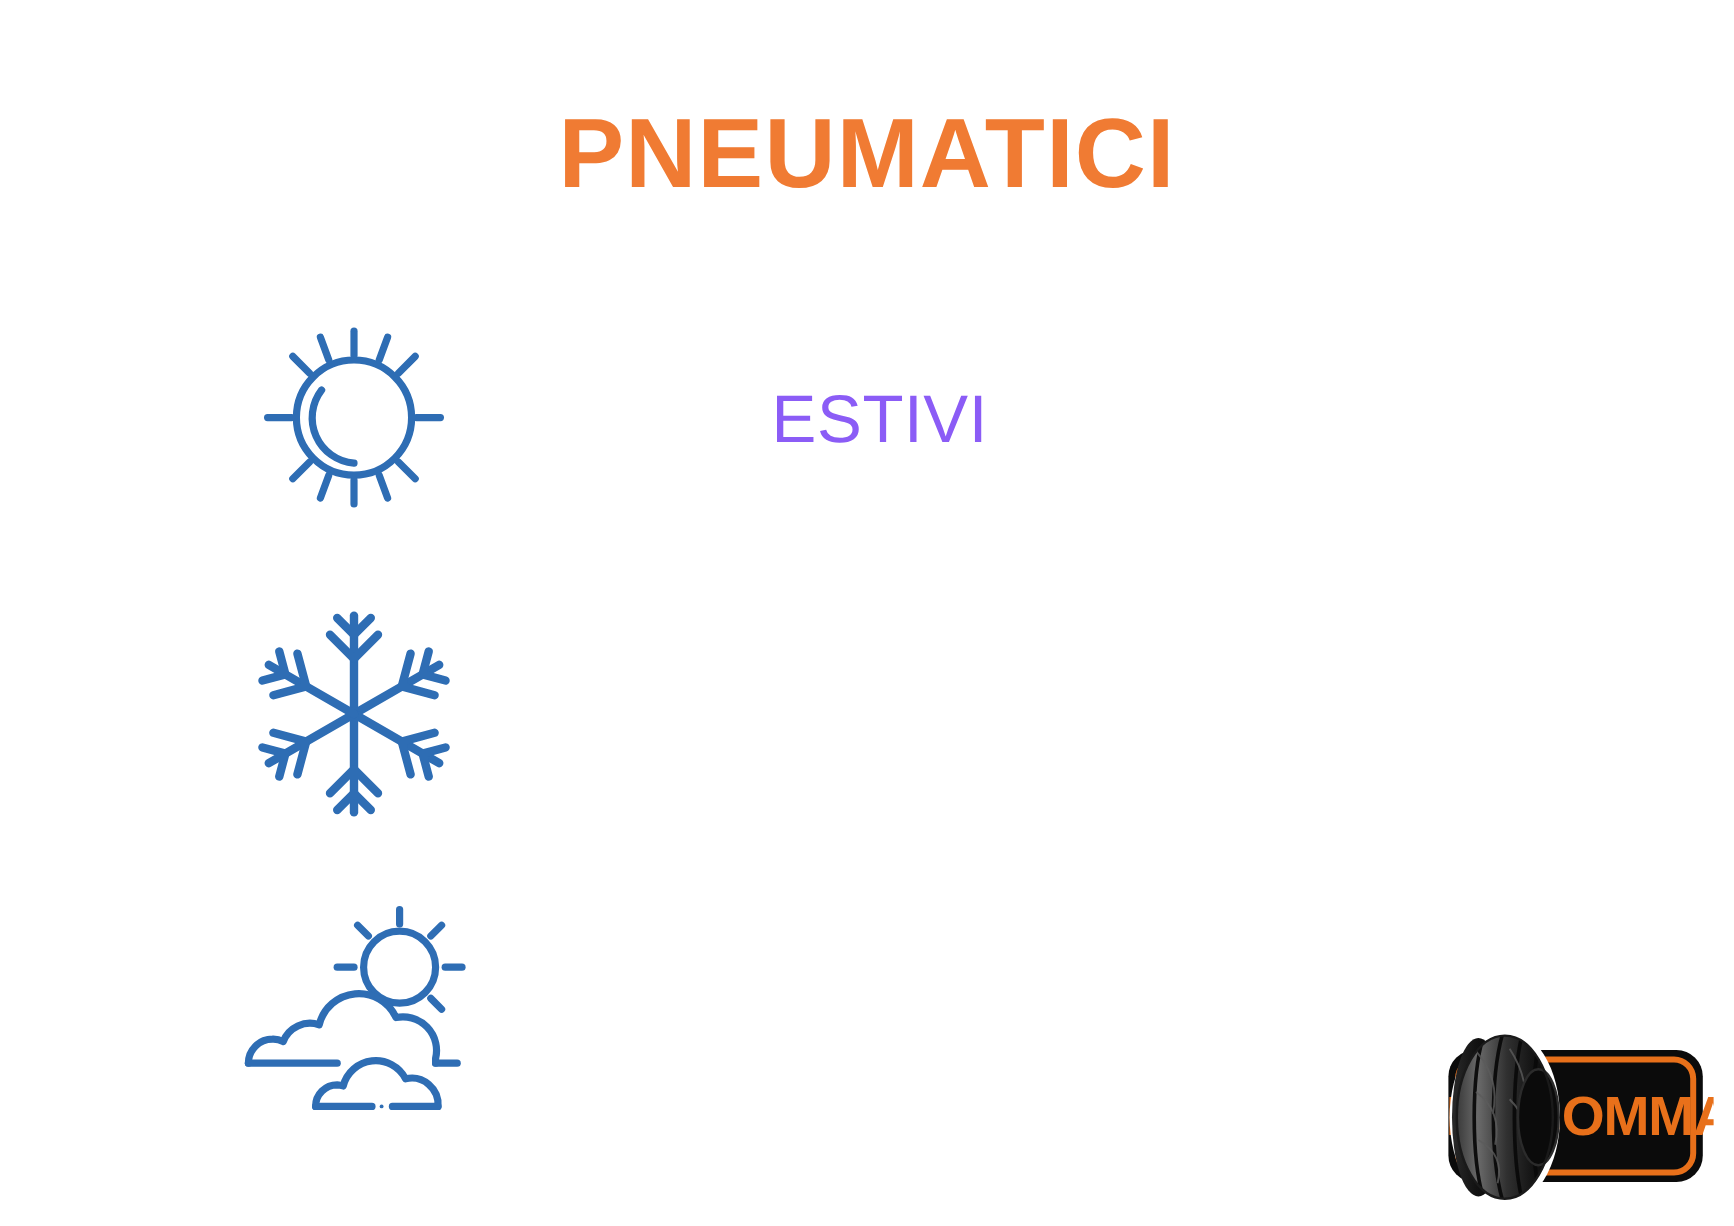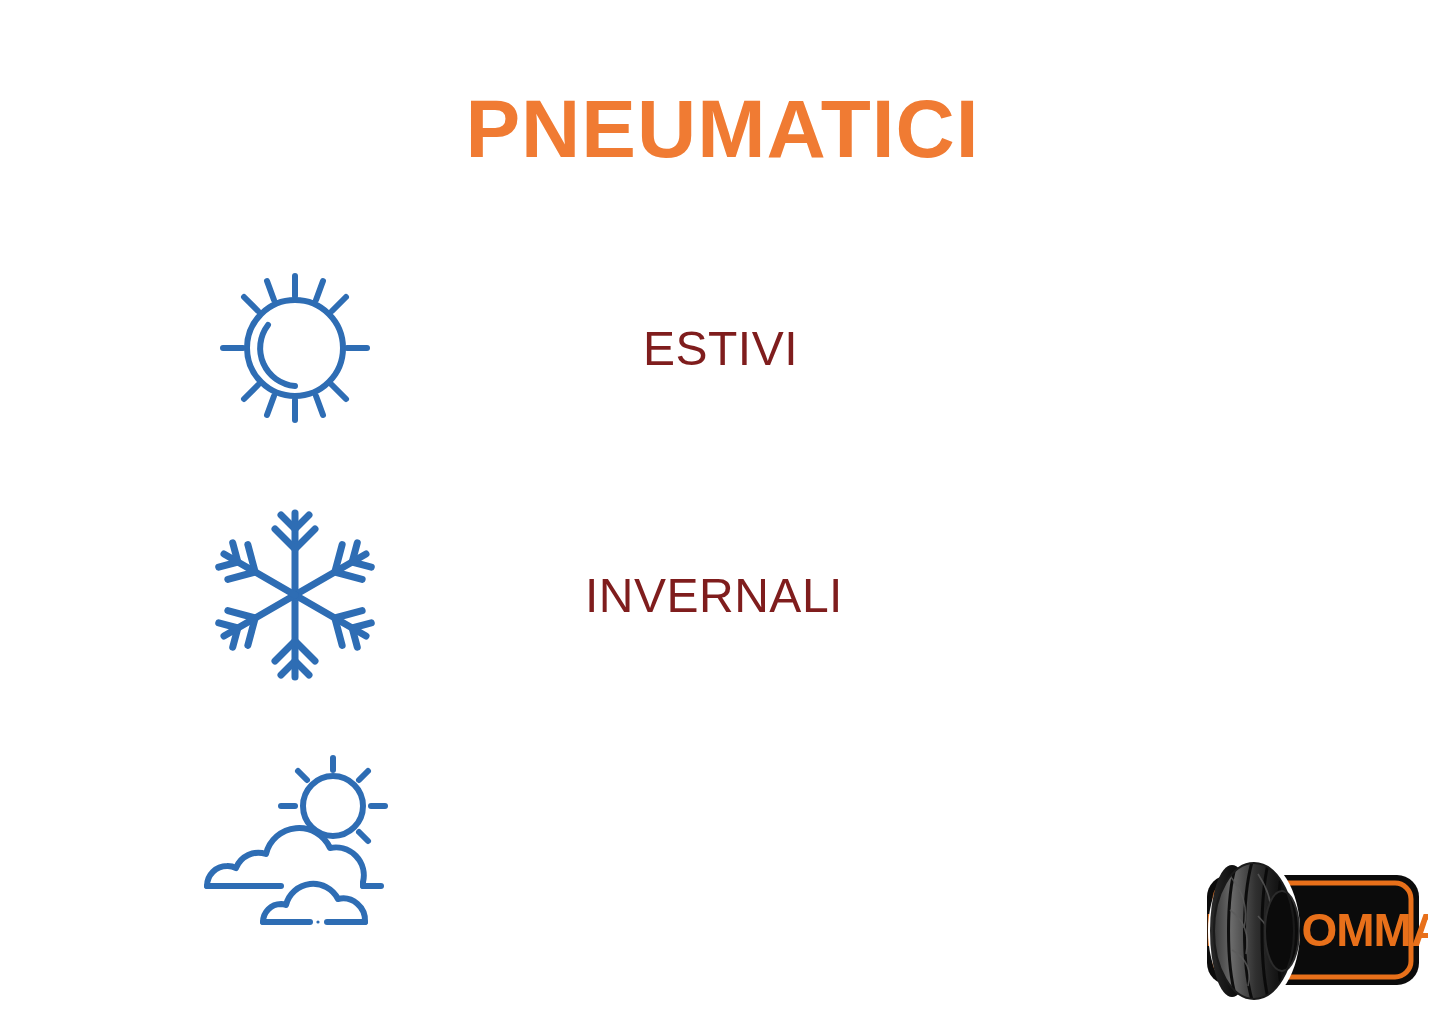--- a/index.html
+++ b/index.html
@@ -56,23 +56,23 @@
   .row-icon svg { display: block; }
 
   .row-label {
     position: absolute;
     top: 0;
     height: 200px;
     display: flex;
     align-items: center;
     font-family: "Liberation Sans", sans-serif;
     font-weight: normal;
-    font-size: 48px;
+    font-size: 56px;
     letter-spacing: 0.5px;
-    color: #7f1d1d;
+    color: #8b5cf6;
     white-space: nowrap;
   }
   #label-estivi    { left: 643px; }
   #label-invernali { left: 585px; }
   #label-quattro   { left: 572px; }
 
   
   #brand-logo {
     position: absolute;
     left: 1196px;
@@ -155,21 +155,20 @@
             <g transform="rotate(300)">
               <line x1="0" y1="0" x2="0" y2="-82"></line>
               <path d="M 0 -46 L -20 -66 M 0 -46 L 20 -66"></path>
               <path d="M 0 -66 L -14 -80 M 0 -66 L 14 -80"></path>
             </g>
           </g>
         </g>
       </svg>
     </div>
 
-    <div class="row-label" id="label-invernali">INVERNALI</div>
   </div>
 
   <div class="row" id="row-quattro">
 
     <div class="row-icon">
       <svg width="210" height="200" viewBox="0 0 210 200" xmlns="http://www.w3.org/2000/svg">
         <g stroke="#2E6DB4" stroke-width="6" stroke-linecap="round" stroke-linejoin="round" fill="none">
 
           <circle cx="138" cy="56" r="30"></circle>
           <line x1="138" y1="8" x2="138" y2="20"></line>

